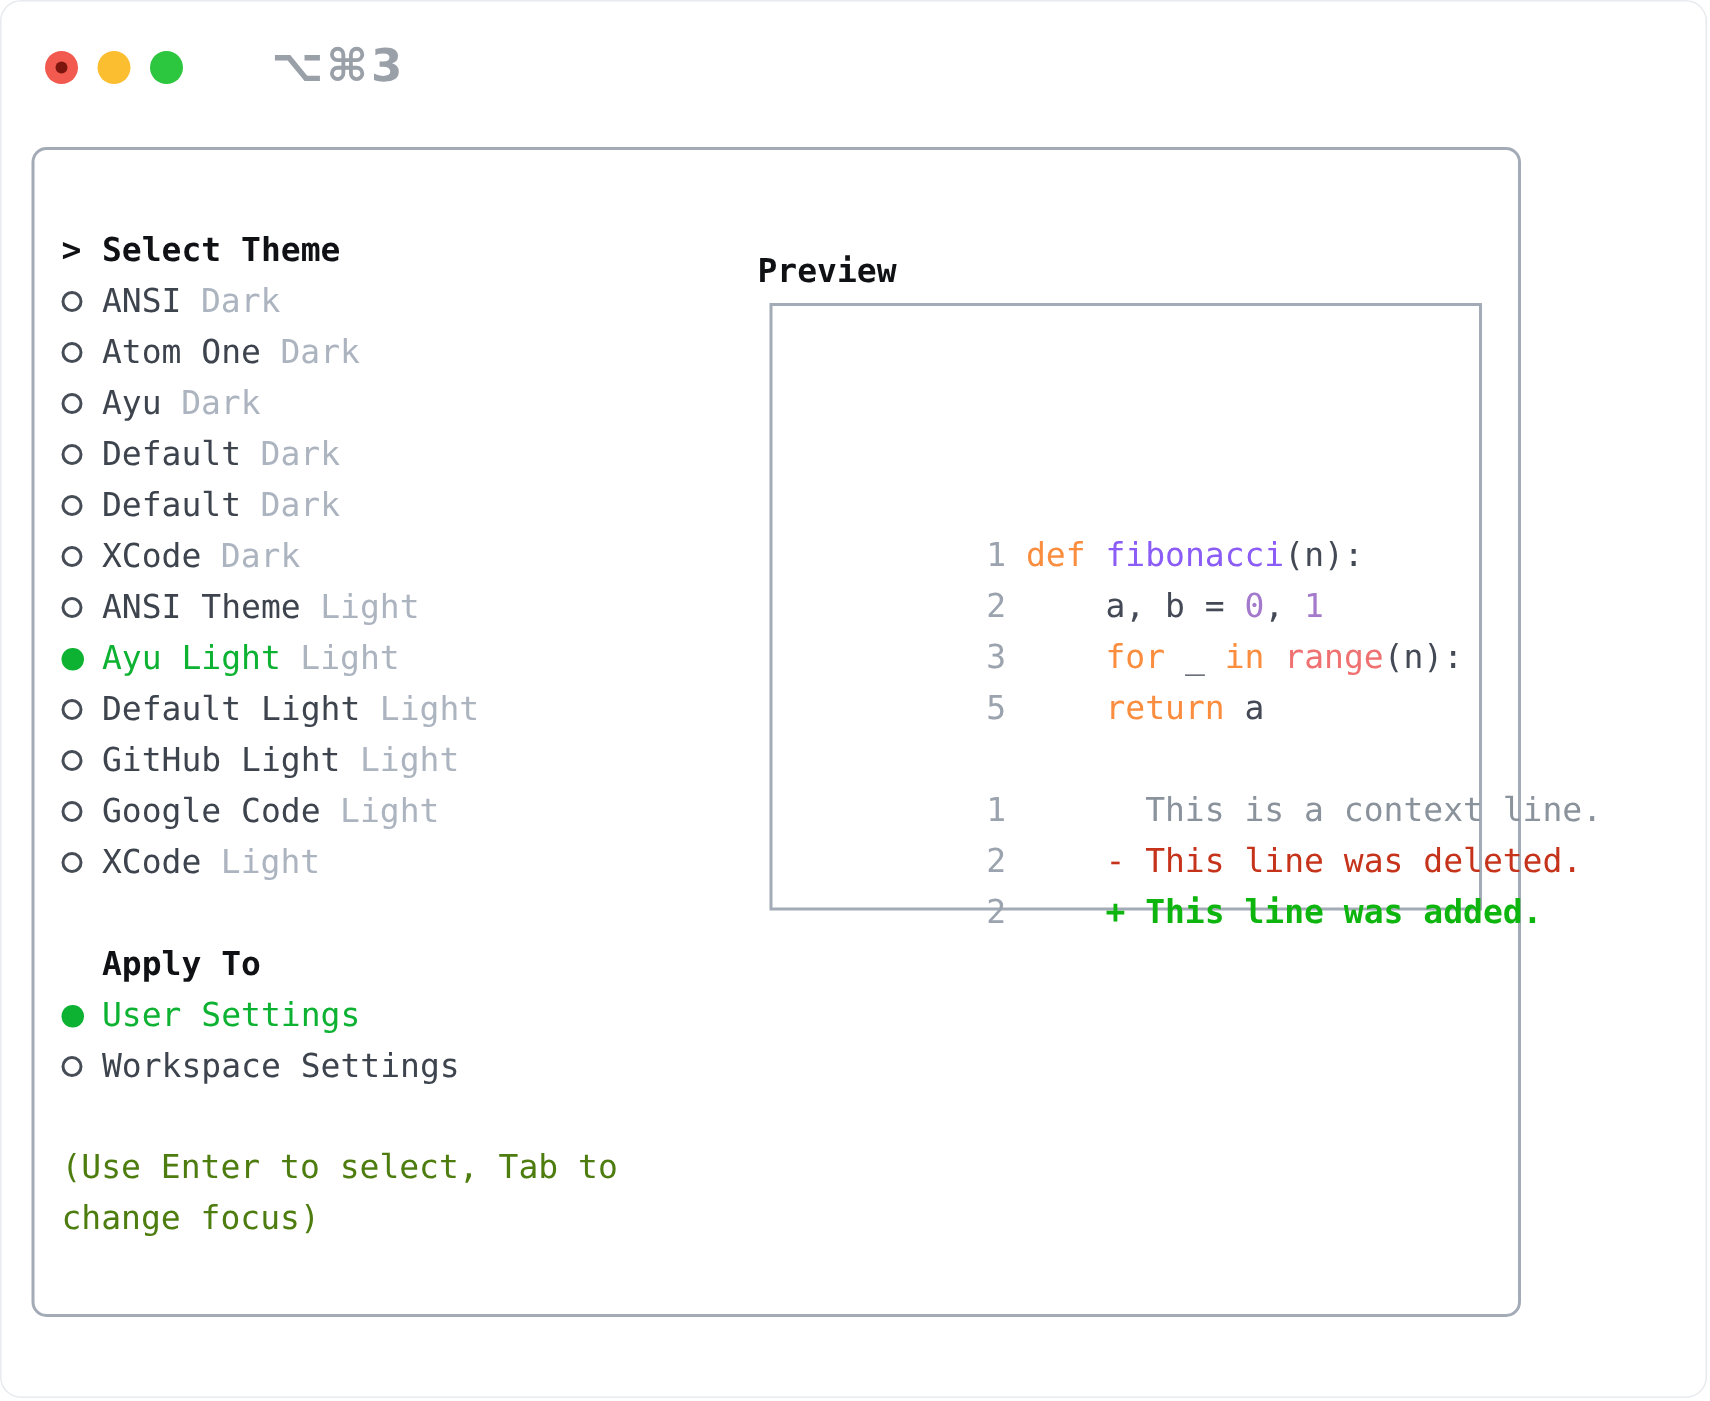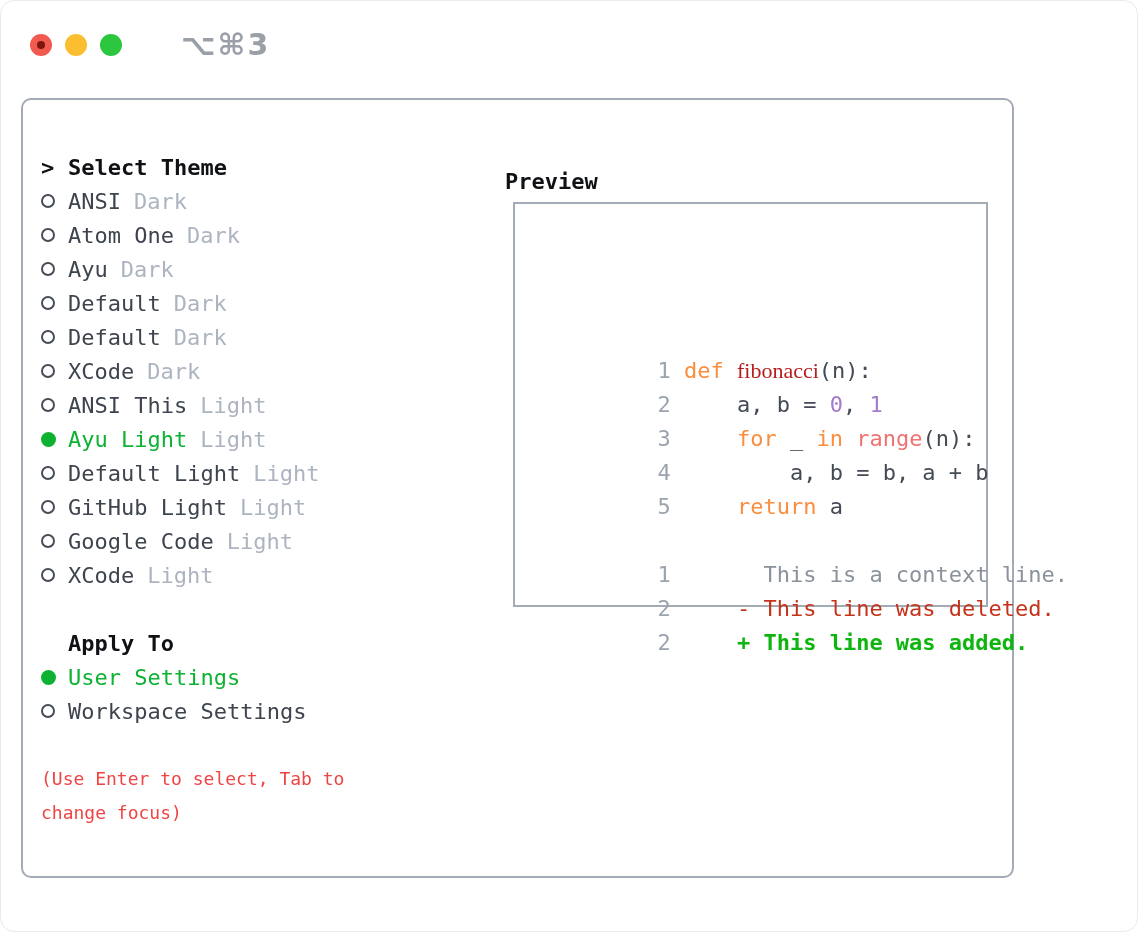--- a/index.html
+++ b/index.html
@@ -28,21 +28,21 @@
   .row{height:34px;display:flex;align-items:center;font-size:22px;white-space:pre;}
   .marker{width:27px;flex:none;display:flex;align-items:center;}
   .dot{width:14px;height:14px;border:2px solid #474d57;border-radius:50%;box-sizing:border-box;}
   .row.selected .dot{width:15px;height:15px;border:none;background:var(--ui-green,#0db232);}
   .iname{color:#3e444e;}
   .row.selected .iname{color:var(--ui-green,#0db232);}
   .tag{color:#acb4c0;margin-left:13px;}
   .hdr{font-weight:bold;color:#0f1114;}
   .prompt{font-weight:bold;color:#0f1114;}
   .spacer{height:34px;}
-  .hint{font-size:18px;line-height:34px;color:#ef4444;white-space:pre;}
+  .hint{font-size:22px;line-height:34px;color:#4d7c0f;white-space:pre;}
 
   
   .preview-title{position:absolute;left:482px;top:64px;height:34px;display:flex;align-items:center;font-size:22px;}
   .pbox{position:absolute;left:490px;top:102px;width:475px;height:405px;border:2px solid #a3abb6;
         box-sizing:border-box;padding:48px 0 0 10px;background:#fff;}
   .pline{height:34px;line-height:34px;font-size:22px;white-space:pre;}
 </style>
 </head>
 <body>
 
@@ -93,21 +93,21 @@
             <span class="iname">Default</span>
             <span class="tag">Dark</span>
           </div>
           <div class="row">
             <span class="marker"><span class="dot"></span></span>
             <span class="iname">XCode</span>
             <span class="tag">Dark</span>
           </div>
           <div class="row">
             <span class="marker"><span class="dot"></span></span>
-            <span class="iname">ANSI This</span>
+            <span class="iname">ANSI Theme</span>
             <span class="tag">Light</span>
           </div>
           <div class="row selected">
             <span class="marker"><span class="dot"></span></span>
             <span class="iname">Ayu Light</span>
             <span class="tag">Light</span>
           </div>
           <div class="row">
             <span class="marker"><span class="dot"></span></span>
             <span class="iname">Default Light</span>
@@ -161,36 +161,31 @@
 
     <div class="preview-title">
       <span class="hdr">Preview</span>
     </div>
 
     <div class="pbox">
 
     <div class="pline">
           <span>
             
-          <span style="color: rgb(154, 163, 174);">1 </span><span style="color: rgb(250, 141, 62);">def</span><span style="color: rgb(68, 74, 85);"> </span><span style="color: #b91c1c; font-family: Liberation Serif, serif;">fibonacci</span><span style="color: rgb(68, 74, 85);">(n):</span></span>
+          <span style="color: rgb(154, 163, 174);">1 </span><span style="color: rgb(250, 141, 62);">def</span><span style="color: rgb(68, 74, 85);"> </span><span style="color: #8b5cf6;">fibonacci</span><span style="color: rgb(68, 74, 85);">(n):</span></span>
         </div>
         <div class="pline">
           <span>
             
           <span style="color: rgb(154, 163, 174);">2 </span><span style="color: rgb(68, 74, 85);">    a, b = </span><span style="color: rgb(163, 122, 204);">0</span><span style="color: rgb(68, 74, 85);">, </span><span style="color: rgb(163, 122, 204);">1</span></span>
         </div>
         <div class="pline">
           <span>
             
           <span style="color: rgb(154, 163, 174);">3 </span><span style="color: rgb(68, 74, 85);">    </span><span style="color: rgb(250, 141, 62);">for</span><span style="color: rgb(68, 74, 85);"> _ </span><span style="color: rgb(250, 141, 62);">in</span><span style="color: rgb(68, 74, 85);"> </span><span style="color: rgb(240, 113, 113);">range</span><span style="color: rgb(68, 74, 85);">(n):</span></span>
-        </div>
-        <div class="pline">
-          <span>
-            
-          <span style="color: rgb(154, 163, 174);">4 </span><span style="color: rgb(68, 74, 85);">        a, b = b, a + b</span></span>
         </div>
         <div class="pline">
           <span>
             
           <span style="color: rgb(154, 163, 174);">5 </span><span style="color: rgb(68, 74, 85);">    </span><span style="color: rgb(250, 141, 62);">return</span><span style="color: rgb(68, 74, 85);"> a</span></span>
         </div>
         <div class="pline">
           <span>
             
           </span>

